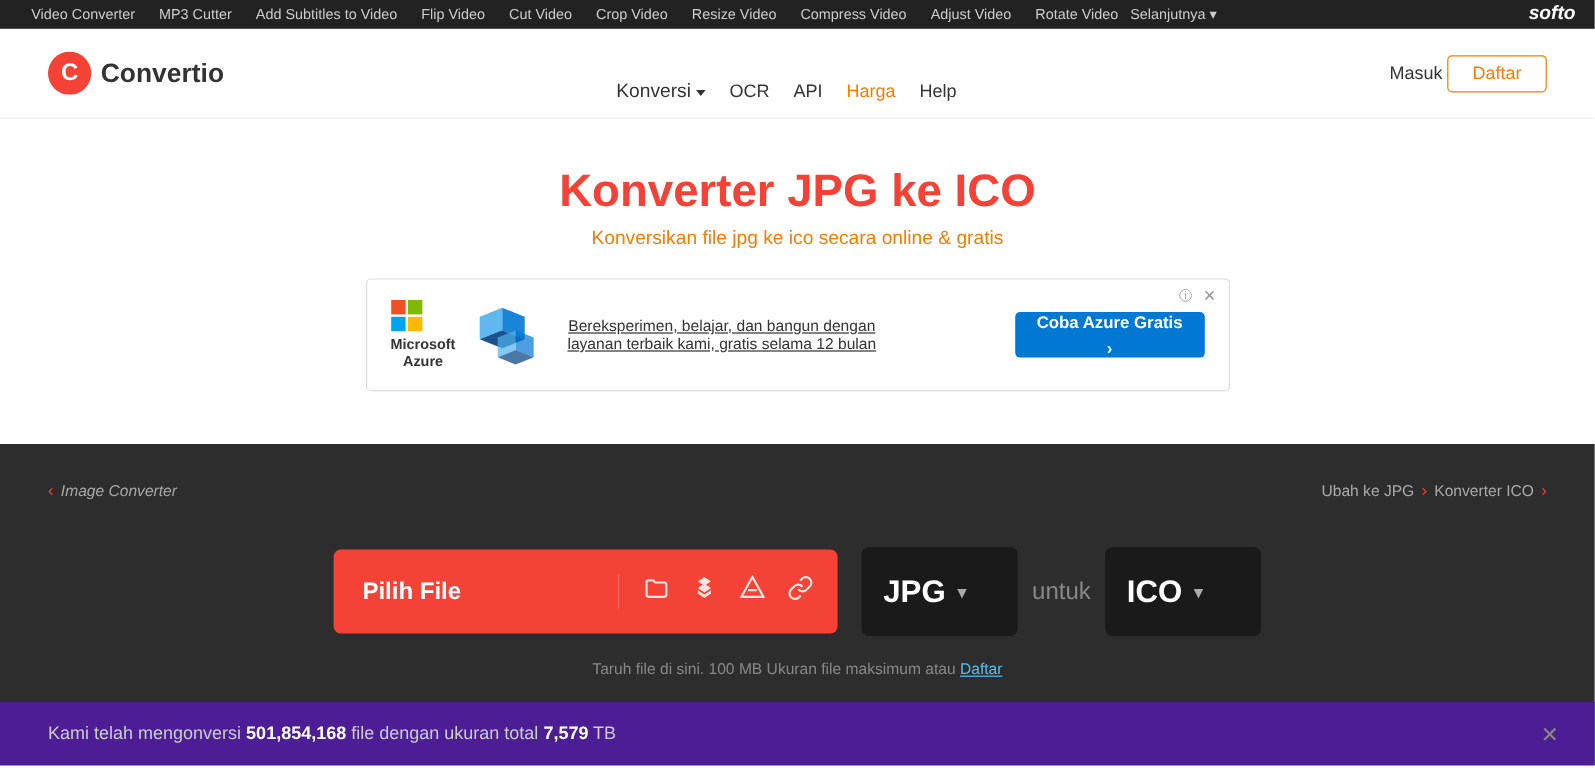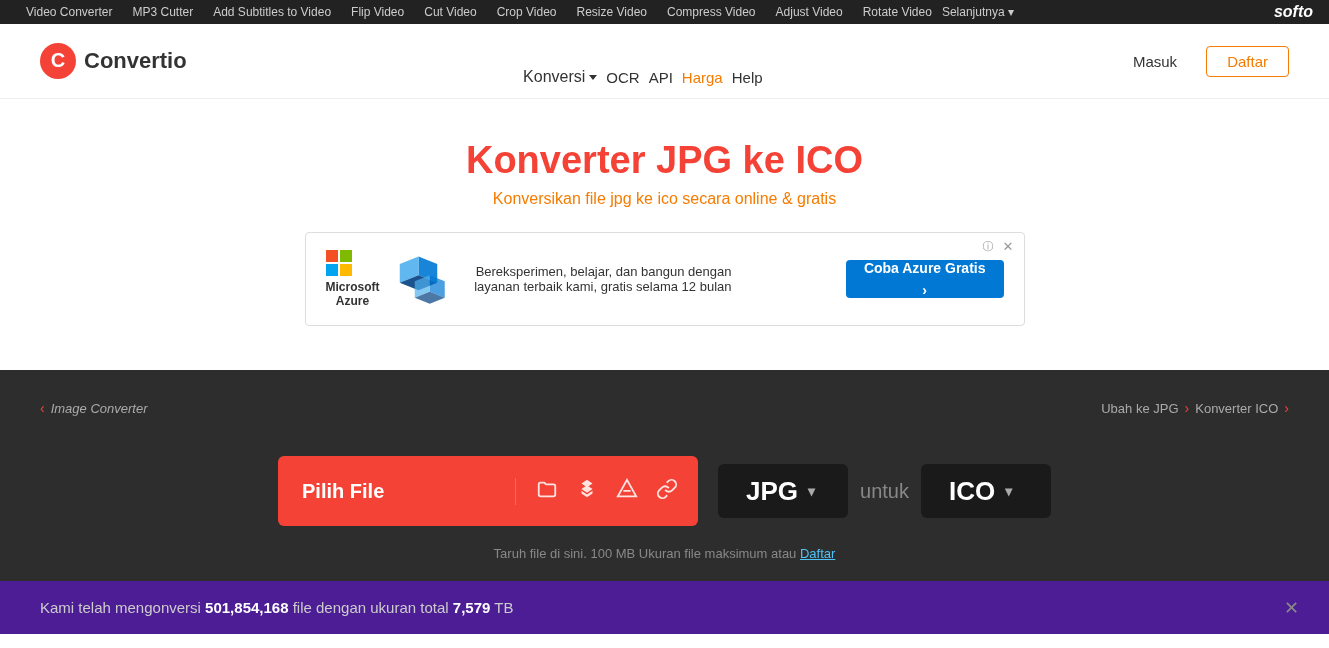--- a/index.html
+++ b/index.html
@@ -66,22 +66,22 @@
       width: 36px;
       height: 36px;
     }
     .logo-text {
       font-size: 22px;
       font-weight: bold;
       color: #333;
     }
     .main-nav {
       display: flex;
-      align-items: flex-end;
-      gap: 9px;
+      align-items: flex-start;
+      gap: 20px;
       margin-top: 32px;
     }
     .main-nav a {
       text-decoration: none;
       font-size: 15px;
       color: #333;
     }
     .main-nav a.orange { color: #f57c00; }
     .main-nav .konversi-wrap {
       display: flex;
@@ -94,21 +94,21 @@
       display: inline-block;
       width: 0;
       height: 0;
       border-left: 4px solid transparent;
       border-right: 4px solid transparent;
       border-top: 5px solid #333;
     }
     .auth-area {
       display: flex;
       align-items: center;
-      gap: 29px;
+      gap: 4px;
       margin-left: 34px;
     }
     .masuk-btn {
       color: #333;
       font-size: 15px;
       cursor: pointer;
       text-decoration: none;
     }
     .daftar-btn {
       border: 1.5px solid #f57c00;
@@ -175,22 +175,23 @@
       color: #333;
       margin-top: 2px;
     }
     .azure-cubes {
       width: 60px;
       height: 60px;
     }
     .ad-text {
       font-size: 13px;
       color: #333;
-      text-align: right;
+      text-align: center;
       max-width: 260px;
+      text-decoration: underline;
     }
     .ad-cta {
       background: #0078d4;
       color: #fff;
       padding: 0 18px;
       border-radius: 4px;
       font-size: 14px;
       font-weight: bold;
       cursor: pointer;
       display: flex;
@@ -308,22 +309,22 @@
       align-items: center;
       gap: 12px;
     }
     .format-btn {
       background: #1a1a1a;
       border: none;
       border-radius: 6px;
       color: #fff;
       font-size: 26px;
       font-weight: 900;
-      padding: 0 28px;
-      height: 54px;
+      padding: 0 18px;
+      height: 74px;
       display: flex;
       align-items: center;
       gap: 10px;
       cursor: pointer;
       min-width: 130px;
     }
     .format-chevron {
       font-size: 14px;
       color: #aaa;
     }

